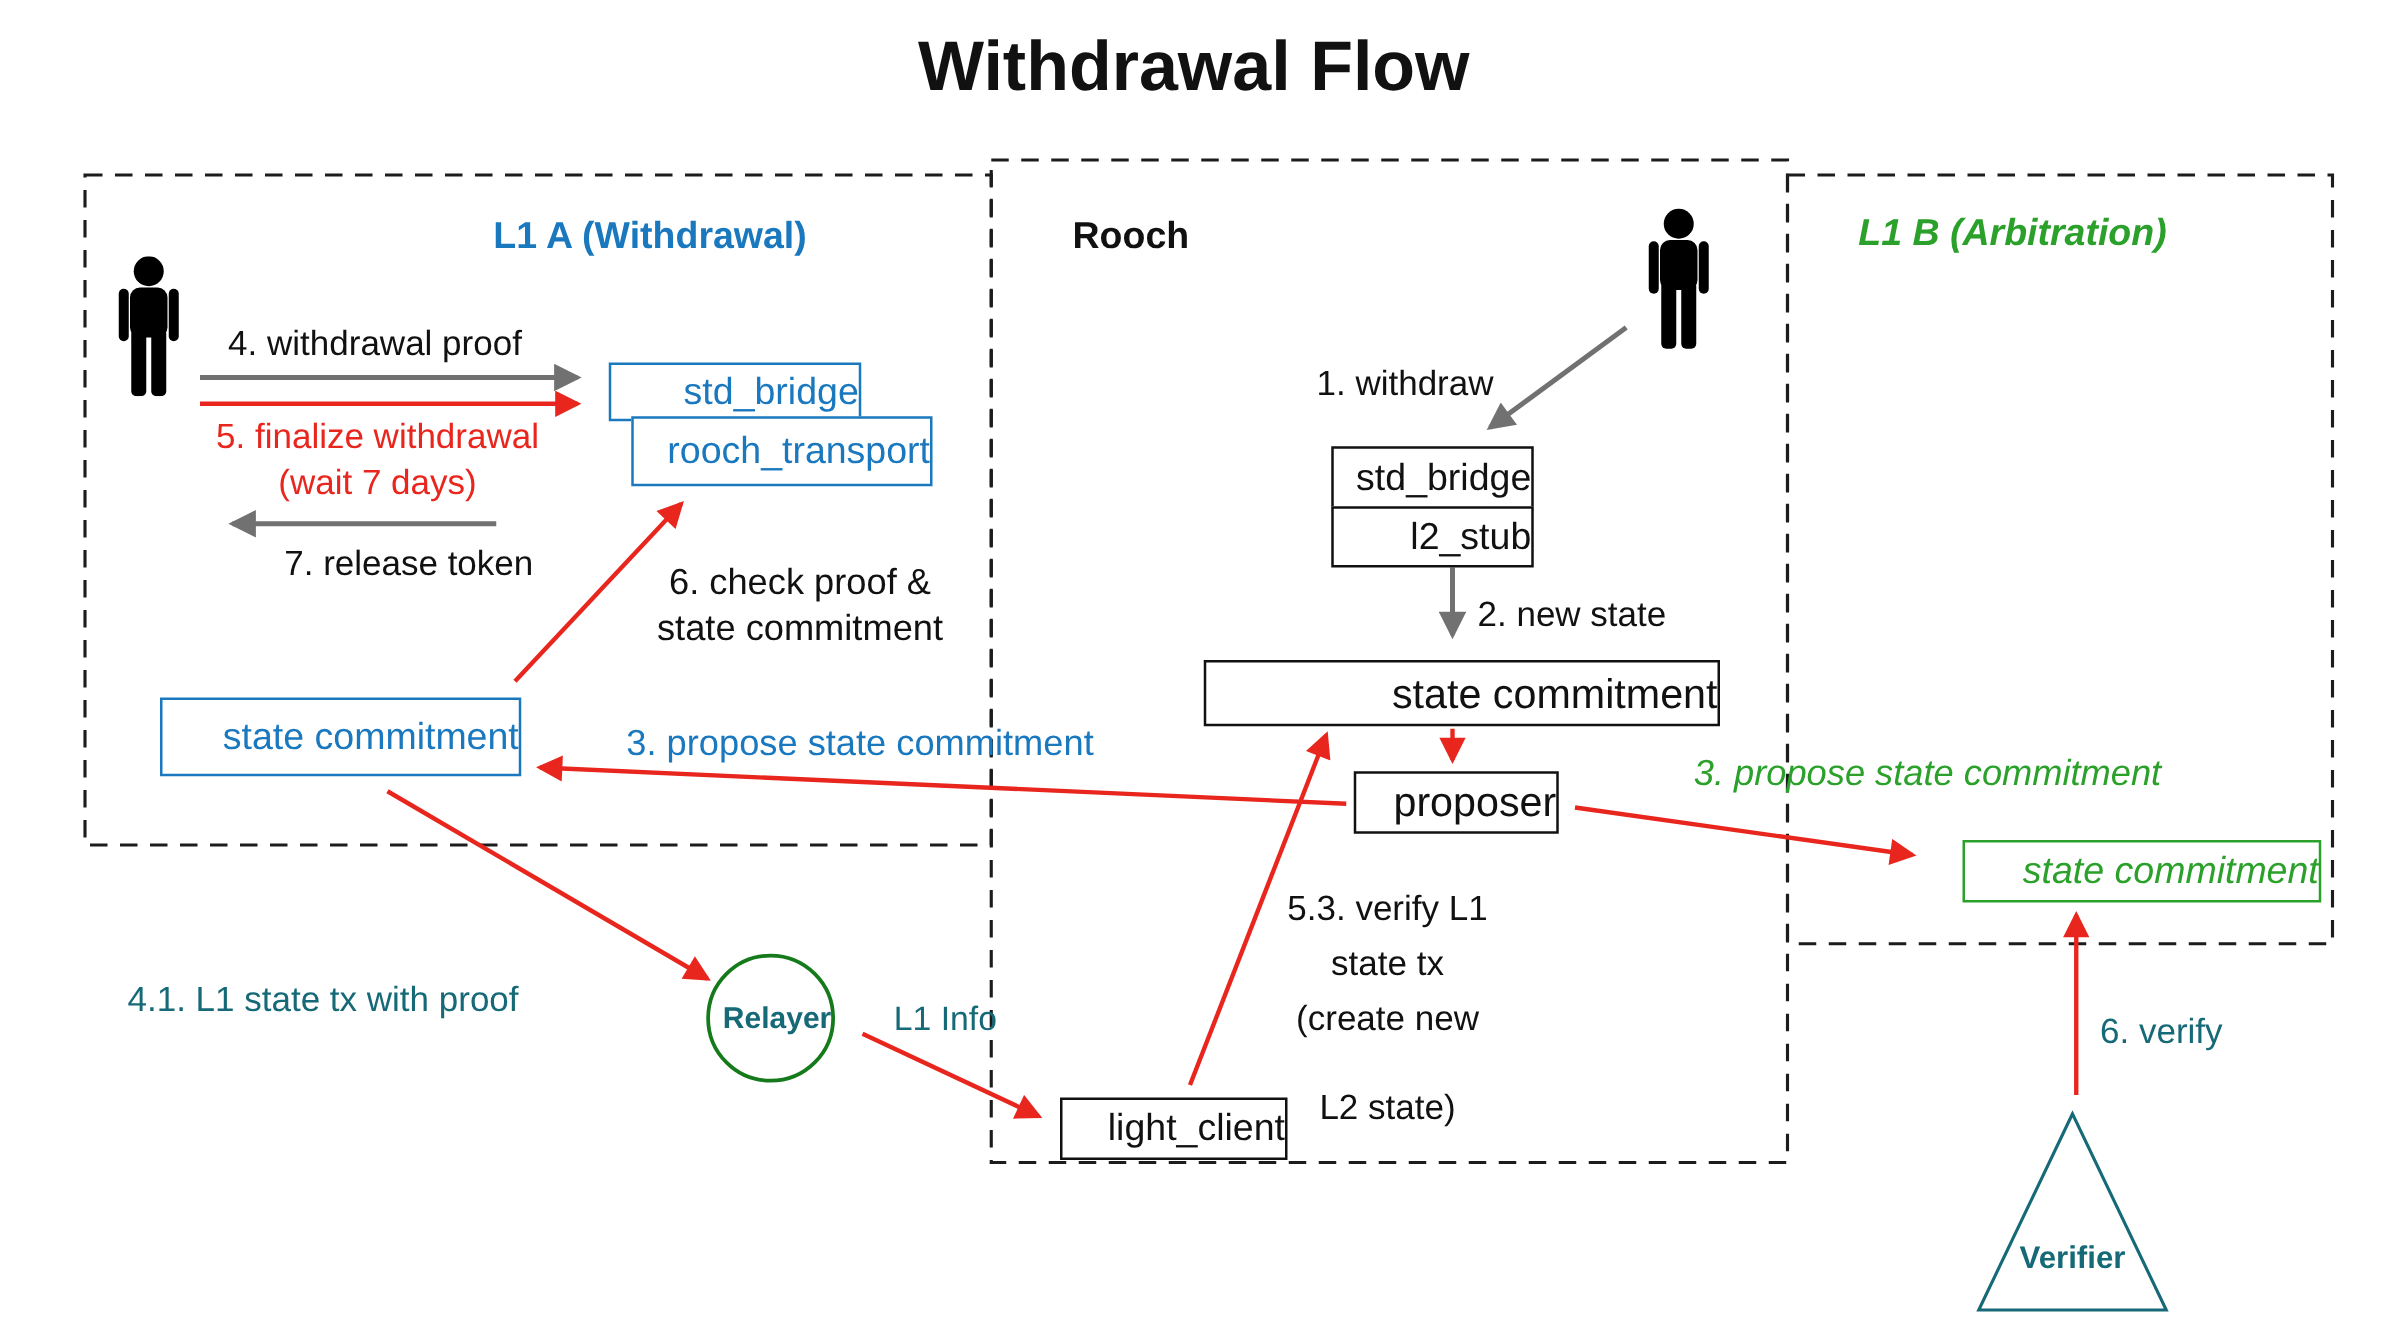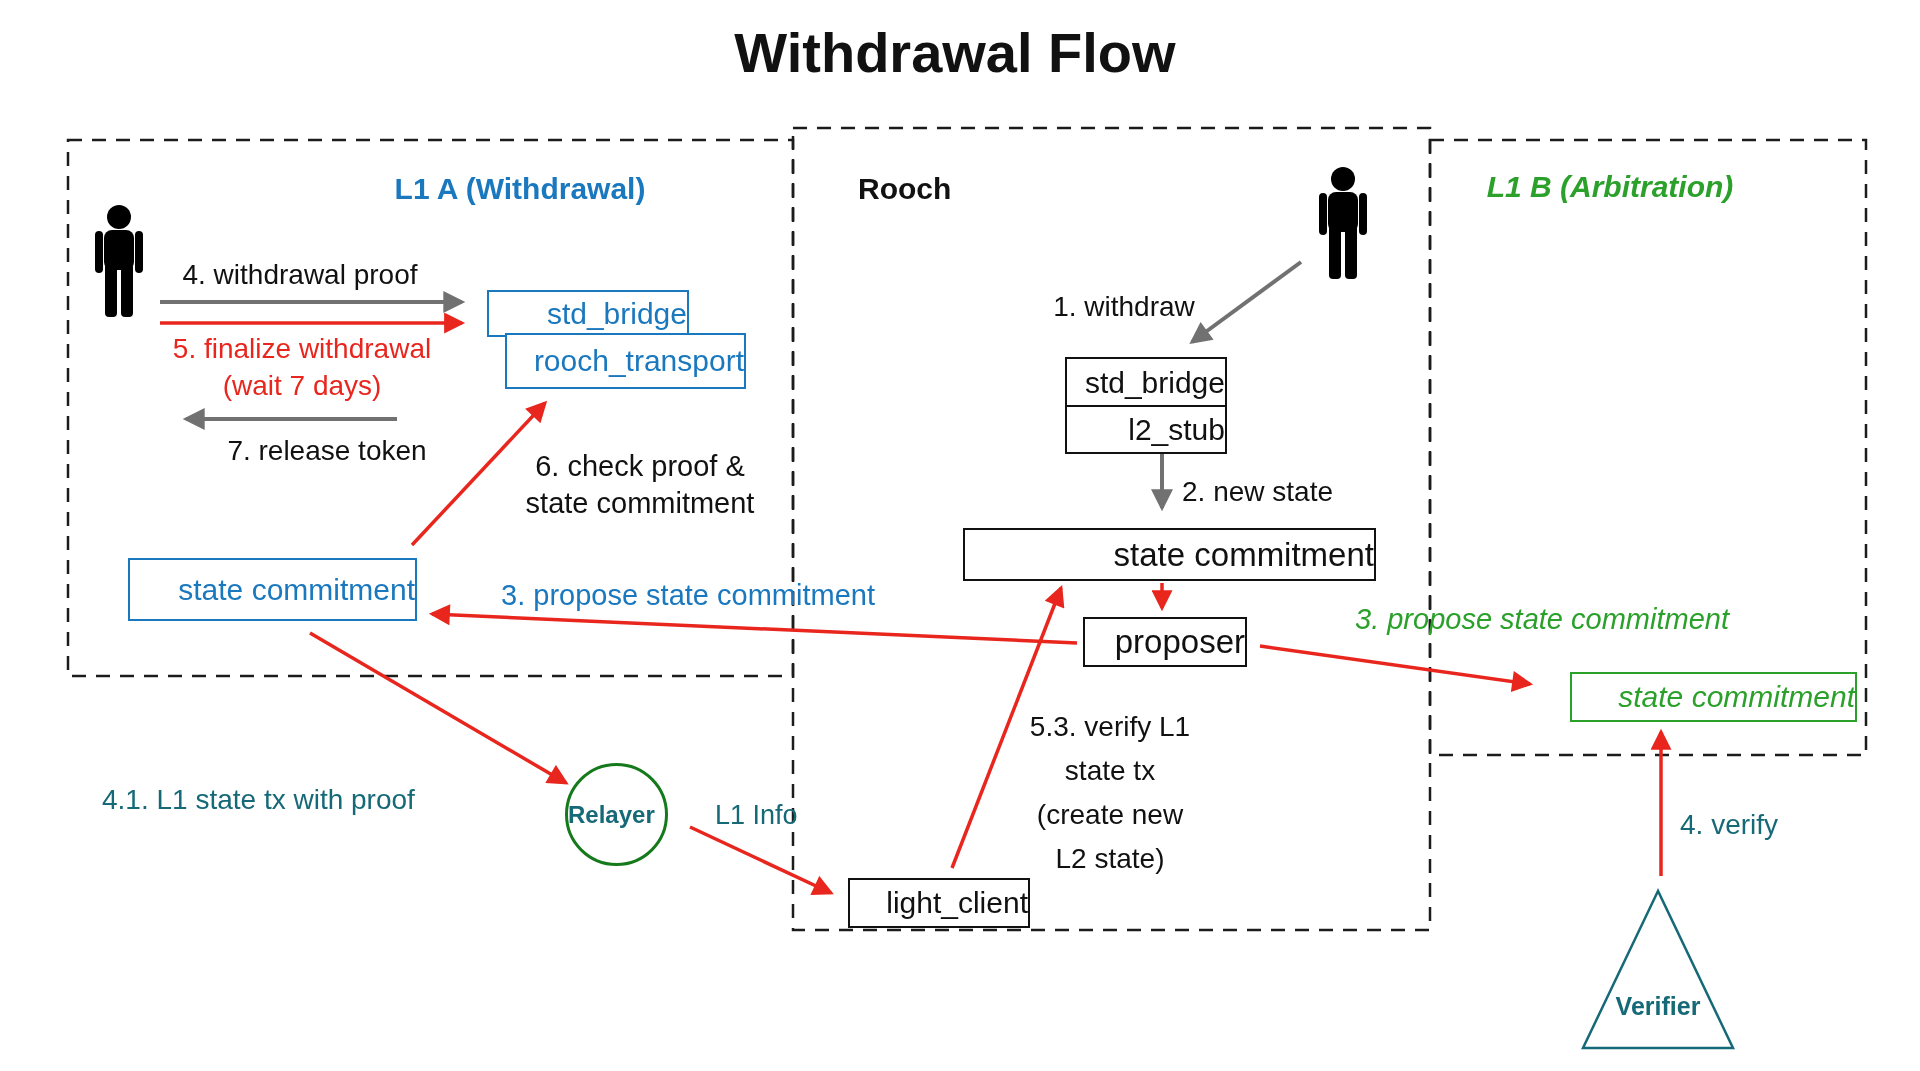--- a/index.html
+++ b/index.html
@@ -16,21 +16,21 @@
   .c-teal{color:#166976;}
   .b-blue{border:2px solid #1a78be;}
   .b-black{border:2.5px solid #111111;}
   .b-green{border:2px solid #2ba02b;}
   .bold{font-weight:bold;}
   #title{left:955px;top:20px;font-size:56px;font-weight:bold;color:#111;}
   .hdr{font-size:30px;font-weight:bold;}
   .step{font-size:28px;}
   .boxlbl{font-size:30px;}
   #relayer-circle{position:absolute;z-index:2;left:565px;top:763px;width:97px;height:97px;
-     border:3.5px solid #157a1b;border-radius:50%;display:flex;align-items:center;justify-content:flex-start;
+     border:3.5px solid #157a1b;border-radius:50%;display:flex;align-items:center;justify-content:flex-end;
      background:#fff;}
   #relayer-circle span{font-size:24px;font-weight:bold;color:#166976;}
   .person{position:absolute;z-index:2;}
 </style>
 </head>
 <body>
 
 <div id="canvas">
 
   <svg id="arrows" viewBox="0 0 1920 1071">
@@ -123,33 +123,33 @@
       <span>state commitment</span>
     </div>
 
   <div class="box b-black" style="left:1083px;top:617px;width:160px;height:46px;font-size:33px;">
       <span>proposer</span>
     </div>
 
   <div class="t ctr step" style="left:1110px;top:711px;">5.3. verify L1</div>
   <div class="t ctr step" style="left:1110px;top:755px;">state tx</div>
   <div class="t ctr step" style="left:1110px;top:799px;">(create new</div>
-  <div class="t ctr step" style="left:1110px;top:843px;">L2 state)</div>
+  <div class="t ctr step" style="left:1110px;top:870px;">L2 state)</div>
 
   <div class="box b-black" style="left:848px;top:878px;width:178px;height:46px;font-size:30px;">
       <span>light_client</span>
     </div>
 
   <div class="t c-green" style="left:1355px;top:603px;font-size:29px;">3. propose state commitment</div>
 
   <div class="box b-green c-green" style="left:1570px;top:672px;width:283px;height:46px;font-size:30px;">
       <span>state commitment</span>
     </div>
 
-  <div class="t step c-teal" style="left:1680px;top:809px;">4. verify</div>
+  <div class="t step c-teal" style="left:1680px;top:809px;">6. verify</div>
 
   <div class="t ctr c-teal bold" style="left:1658px;top:992px;font-size:25px;">Verifier</div>
 
   <div class="t c-teal" style="left:102px;top:784px;font-size:28px;">4.1. L1 state tx with proof</div>
 
   <div id="relayer-circle">
     <span>Relayer</span>
   </div>
 
   <div class="t c-teal" style="left:715px;top:800px;font-size:27px;">L1 Info</div>

